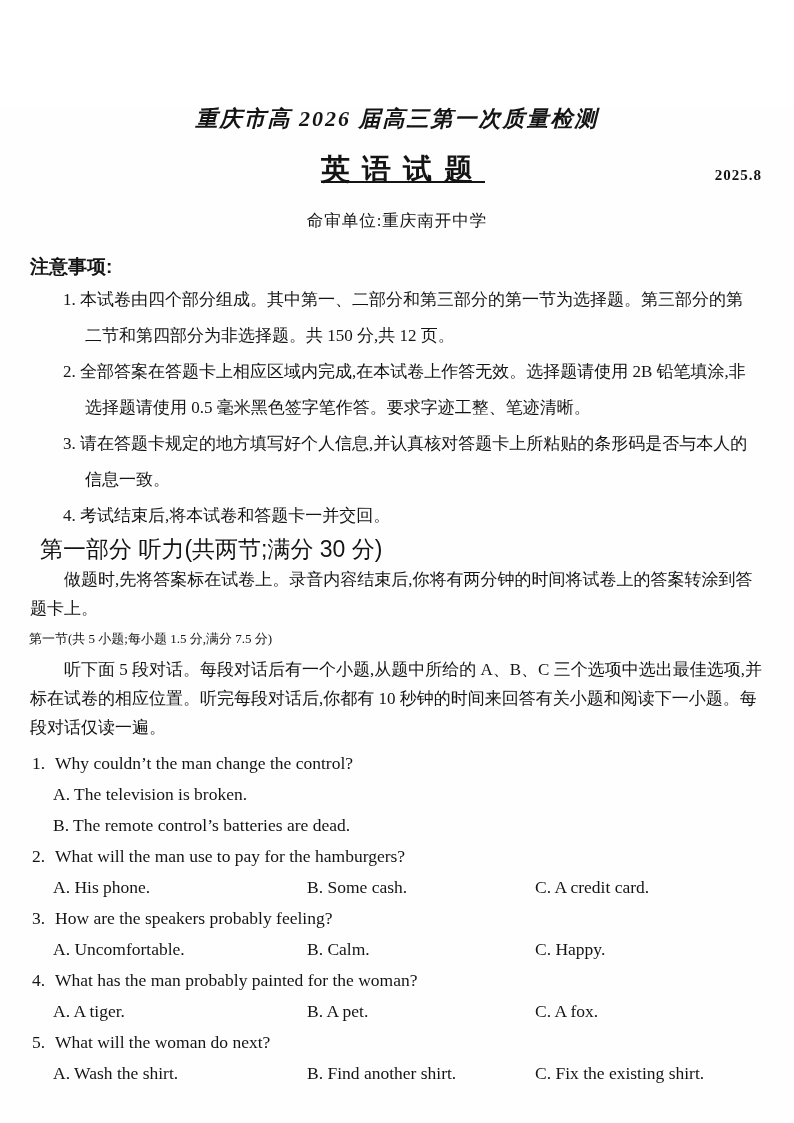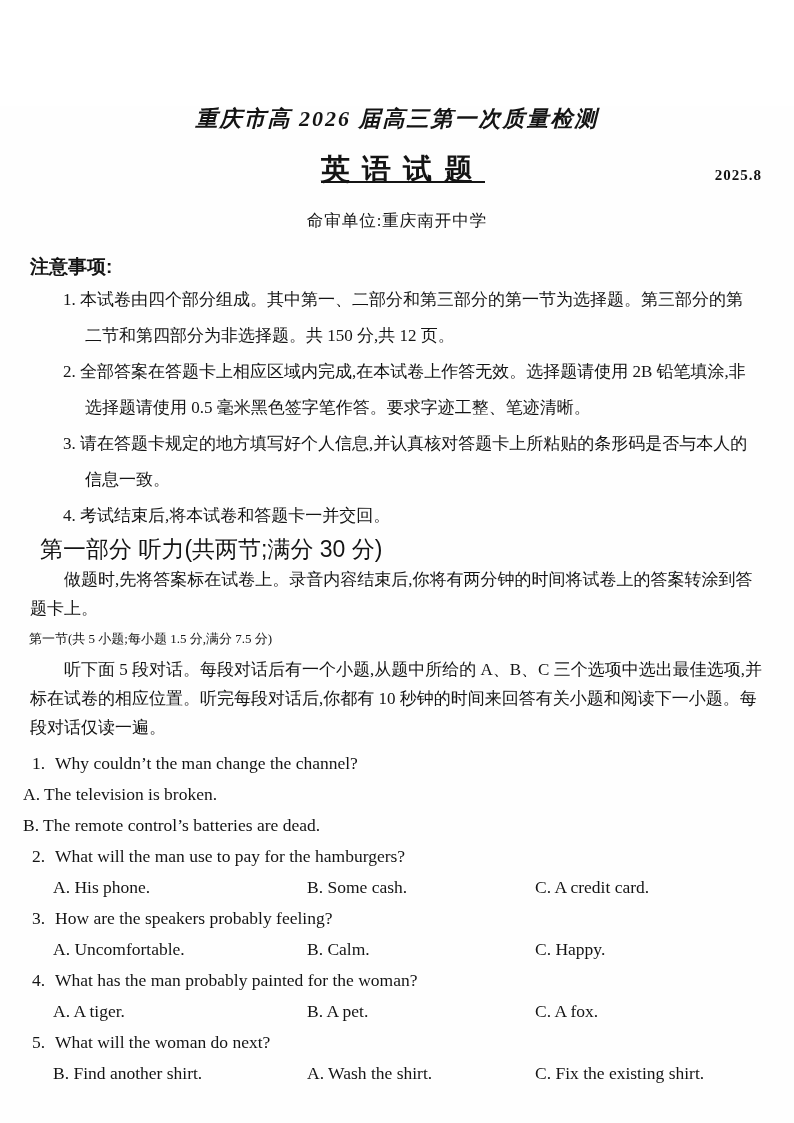--- a/index.html
+++ b/index.html
@@ -111,21 +111,21 @@
     line-height: 31px;
   }
   .question-line {
     padding-left: 32px;
   }
   .q-num {
     display: inline-block;
     width: 23px;
   }
   .options-stacked .option {
-    padding-left: 23px;
+    padding-left: 53px;
   }
   .options-row {
     display: grid;
     grid-template-columns: 254px 228px auto;
     padding-left: 53px;
   }
 </style>
 </head>
 <body>
 
@@ -150,21 +150,21 @@
 
   <div class="part-heading">第一部分  听力(共两节;满分 30 分)</div>
   <div class="para">做题时,先将答案标在试卷上。录音内容结束后,你将有两分钟的时间将试卷上的答案转涂到答题卡上。</div>
   <div class="section-heading">第一节(共 5 小题;每小题 1.5 分,满分 7.5 分)</div>
   <div class="para">听下面 5 段对话。每段对话后有一个小题,从题中所给的 A、B、C 三个选项中选出最佳选项,并标在试卷的相应位置。听完每段对话后,你都有 10 秒钟的时间来回答有关小题和阅读下一小题。每段对话仅读一遍。</div>
 
   <div class="question-list">
 
     <div class="question-item">
       <div class="question-line">
-        <span class="q-num">1.</span><span>Why couldn’t the man change the channel?</span>
+        <span class="q-num">1.</span><span>Why couldn’t the man change the control?</span>
       </div>
       <div class="options-stacked">
         <div class="option">A. The television is broken.</div>
         <div class="option">B. The remote control’s batteries are dead.</div>
       </div>
     </div>
 
     <div class="question-item">
       <div class="question-line">
         <span class="q-num">2.</span><span>What will the man use to pay for the hamburgers?</span>
@@ -196,20 +196,20 @@
         <div class="option">B. A pet.</div>
         <div class="option">C. A fox.</div>
       </div>
     </div>
 
     <div class="question-item">
       <div class="question-line">
         <span class="q-num">5.</span><span>What will the woman do next?</span>
       </div>
       <div class="options-row">
+        <div class="option">A. Wash the shirt.</div>
         <div class="option">B. Find another shirt.</div>
-        <div class="option">A. Wash the shirt.</div>
         <div class="option">C. Fix the existing shirt.</div>
       </div>
     </div>
 
   </div>
 </div>
 
 </body></html>

